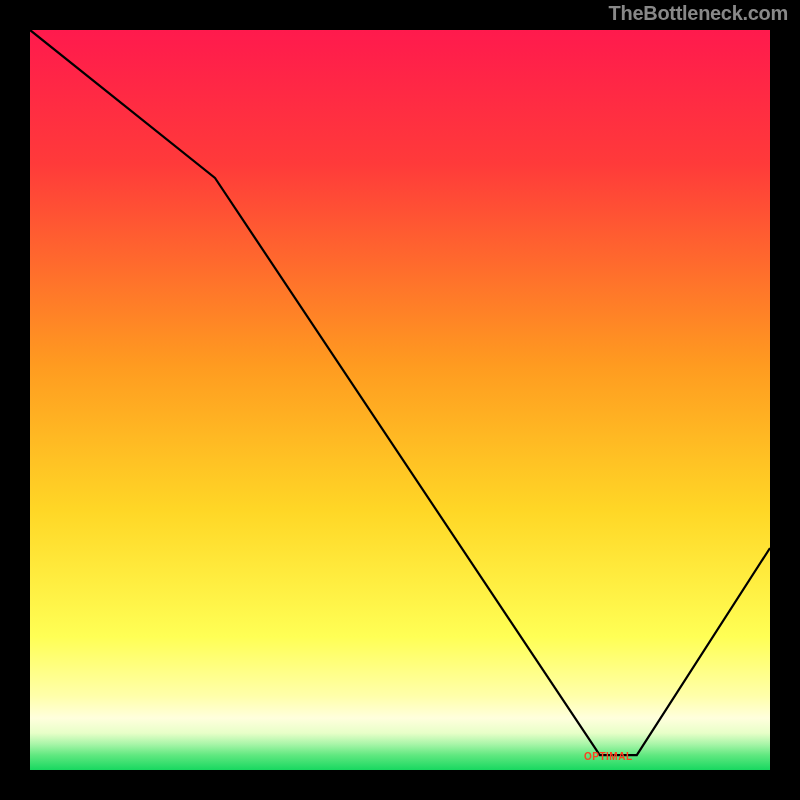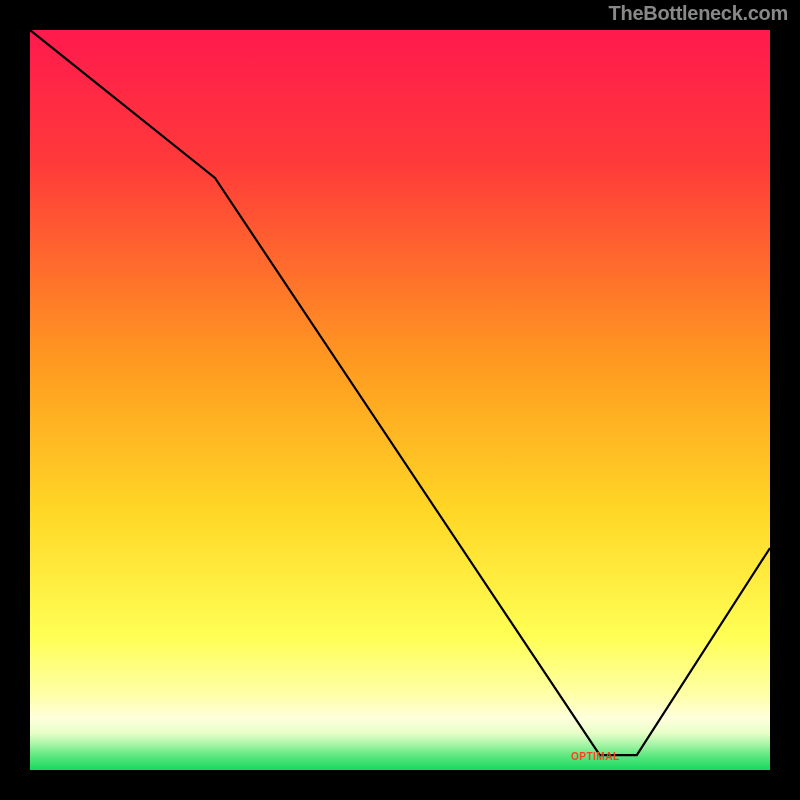--- a/index.html
+++ b/index.html
@@ -80,16 +80,16 @@
           <stop offset="100%" stop-color="#18d860"></stop>
         </linearGradient>
       </defs>
       <rect x="0" y="0" width="740" height="740" fill="url(#heat)"></rect>
     </svg>
 
     <svg class="line-overlay" viewBox="0 0 740 740" preserveAspectRatio="none">
       <path id="curvePath" d="M0.0 0.0 L185.0 148.0 L569.8 725.2 L606.8 725.2 L740.0 518.0" fill="none" stroke="#000" stroke-width="2.2"></path>
     </svg>
 
-    <div class="optimal-label" id="optLabel" style="left: 541px; bottom: 8px;">OPTIMAL</div>
+    <div class="optimal-label" id="optLabel" style="left: 554px; bottom: 8px;">OPTIMAL</div>
 
   </div>
 </div>
 
 </body></html>

